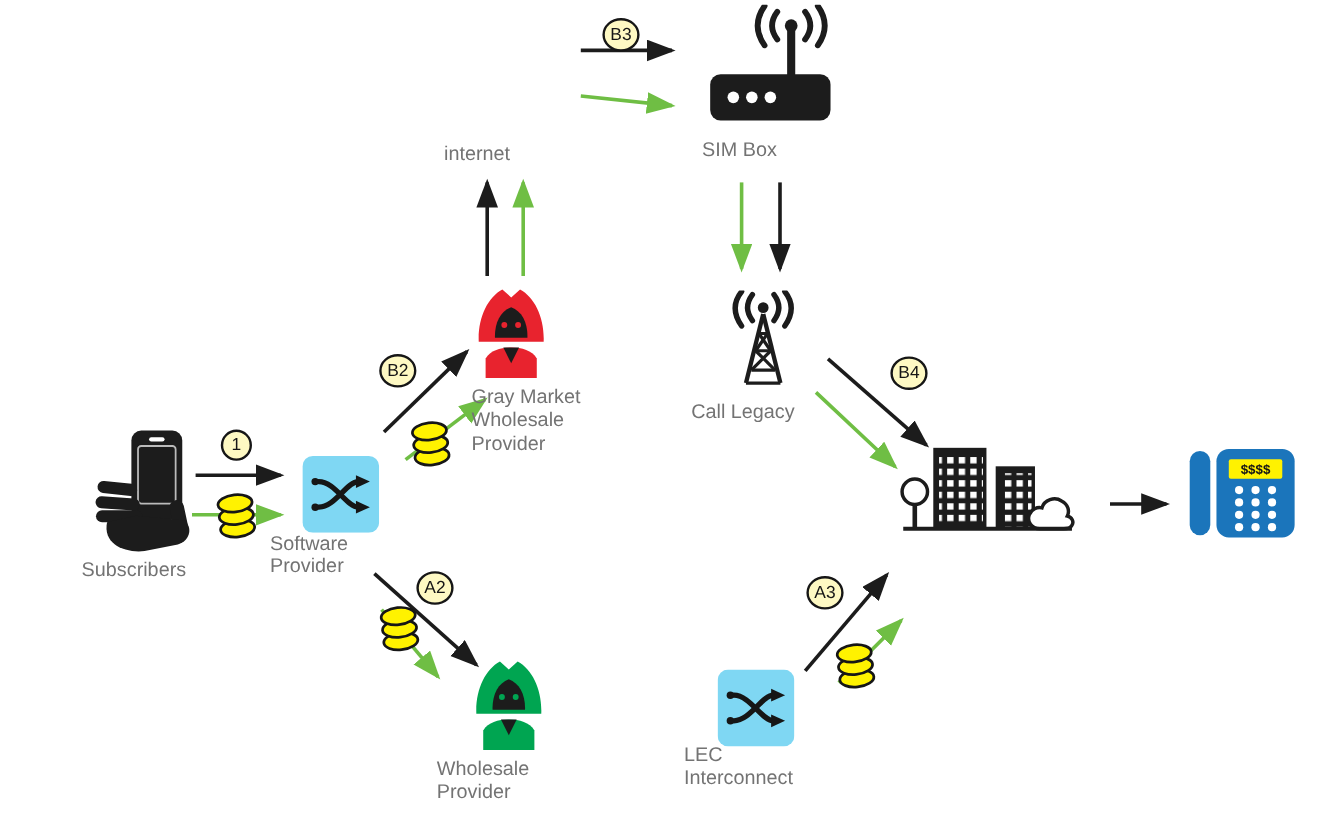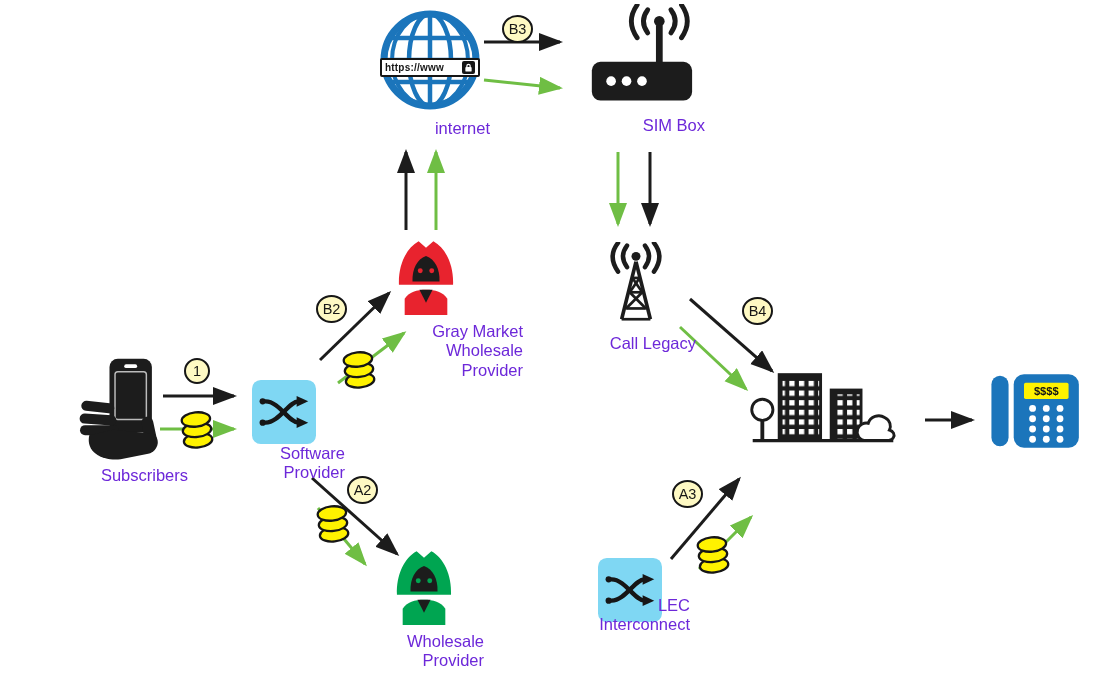--- a/index.html
+++ b/index.html
@@ -5,21 +5,21 @@
   :root{
     --c-black:#1c1c1c; --c-blue:#1b75bb; --c-light_blue:#7fd7f3; --c-red:#e8232e;
     --c-green:#00a551; --c-arrow_green:#6fbe44; --c-coin_yellow:#fff200;
   }
   *{box-sizing:border-box;margin:0;padding:0}
   body{background:#fff;font-family:"Liberation Sans",sans-serif;color:#231f20}
   .canvas{position:relative;width:1108px;height:684px;overflow:hidden;background:#fff}
   .arrow-layer{position:absolute;left:0;top:0;z-index:1}
   .node{position:absolute;z-index:2}
   .coin{position:absolute;z-index:3}
-  .lbl{position:absolute;z-index:2;font-size:16.5px;line-height:1.18;text-align:right;white-space:pre-line;color:#6d28d9}
+  .lbl{position:absolute;z-index:2;font-size:16.5px;line-height:1.18;text-align:left;white-space:pre-line;color:#737373}
   .badge{position:absolute;z-index:4;background:#fef9c3;border:2.2px solid #161616;border-radius:50%;
          display:flex;align-items:center;justify-content:center;font-size:14.5px;color:#161616}
   .banner{position:absolute;left:2px;top:50px;right:2px;z-index:3;display:flex;align-items:center;gap:3px;
           background:#fff;border:2.5px solid #161616;border-radius:2px;padding:1px 3px;
           font-size:10px;font-weight:bold;letter-spacing:.2px;color:#161616;justify-content:space-between}
   .banner-badge{width:13px;height:13px;background:#161616;border-radius:2px;display:flex;align-items:center;justify-content:center;flex:0 0 auto}
   
   .f-black{fill:var(--c-black)} .f-white{fill:#fff} .f-blue{fill:var(--c-blue)}
   .f-lblue{fill:var(--c-light_blue)} .f-red{fill:var(--c-red)} .f-green{fill:var(--c-green)}
   .f-yellow{fill:var(--c-coin_yellow)} .f-agreen{fill:var(--c-arrow_green)}
@@ -98,40 +98,20 @@
   <div class="coin" style="left:694px;top:529px;transform:rotate(-6deg)">
     <svg width="38" height="48" viewBox="0 0 40 48">
         <g class="f-yellow" stroke="#161616" stroke-width="2.4">
       <ellipse cx="20" cy="37" rx="15" ry="7.5"></ellipse>
           <ellipse cx="20" cy="26" rx="15" ry="7.5"></ellipse>
           <ellipse cx="20" cy="15" rx="15" ry="7.5"></ellipse>
         </g>
       </svg>
   </div>
 
-  <div class="node" style="left:378px;top:8px;width:104px;height:104px">
-    <svg width="104" height="104" viewBox="0 0 104 104">
-      <circle cx="52" cy="52" r="46" class="nf s-blue" stroke-width="7"></circle>
-      <ellipse cx="52" cy="52" rx="21" ry="46" class="nf s-blue" stroke-width="4.5"></ellipse>
-      <ellipse cx="52" cy="52" rx="38" ry="46" class="nf s-blue" stroke-width="4"></ellipse>
-      <line x1="52" y1="6" x2="52" y2="98" class="s-blue" stroke-width="4.5"></line>
-      <line x1="6" y1="52" x2="98" y2="52" class="s-blue" stroke-width="4.5"></line>
-      <line x1="13" y1="30" x2="91" y2="30" class="s-blue" stroke-width="4.5"></line>
-      <line x1="13" y1="74" x2="91" y2="74" class="s-blue" stroke-width="4.5"></line>
-    </svg>
-    <div class="banner">
-      <span>https://www</span>
-      <span class="banner-badge">
-        <svg width="9" height="9" viewBox="0 0 10 10">
-            <rect x="1.5" y="4.5" width="7" height="5" rx="1" class="f-white"></rect>
-            <path d="M3.2,4.5 V3.2 a1.8,1.8 0 0 1 3.6,0 V4.5" fill="none" stroke="#fff" stroke-width="1.4"></path>
-          </svg>
-      </span>
-    </div>
-  </div>
   <div class="lbl" style="left:370px;top:119px;width:120px">internet</div>
 
   <div class="node" style="left:578px;top:4px;width:126px;height:112px">
     <svg width="126" height="108" viewBox="0 0 130 112">
       <g class="nf s-black" stroke-width="5" stroke-linecap="round">
         <path d="M72,30 Q63,18 72,6"></path>
           <path d="M61,35 Q49,18 61,1"></path>
         <path d="M96,30 Q105,18 96,6"></path>
           <path d="M107,35 Q119,18 107,1"></path>
       </g>
@@ -237,21 +217,21 @@
       <g class="nf" stroke="#161616" stroke-width="4.5" stroke-linecap="round">
         <path d="M14,22 C28,22 38,44 48,44"></path>
         <path d="M14,44 C28,44 38,22 48,22"></path>
       </g>
       <circle cx="11" cy="22" r="3.2" fill="#161616"></circle>
         <circle cx="11" cy="44" r="3.2" fill="#161616"></circle>
       <path d="M46,16.5 L58,22 L46,27.5 Z" fill="#161616"></path>
       <path d="M46,38.5 L58,44 L46,49.5 Z" fill="#161616"></path>
     </svg>
   </div>
-  <div class="lbl" style="left:570px;top:596px;width:120px">LEC
+  <div class="lbl" style="left:570px;top:620px;width:120px">LEC
 Interconnect</div>
 
   <div class="node" style="left:748px;top:352px;width:150px;height:104px">
     <svg width="150" height="104" viewBox="0 0 150 108">
       <defs>
         <pattern id="win" width="10" height="10" patternUnits="userSpaceOnUse">
           <rect width="5.5" height="5.5" class="f-white"></rect>
         </pattern>
       </defs>
       <circle cx="12" cy="60" r="11" class="nf s-black" stroke-width="3"></circle>

